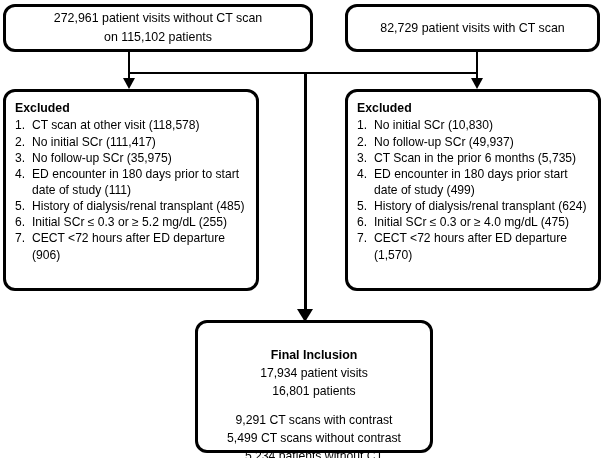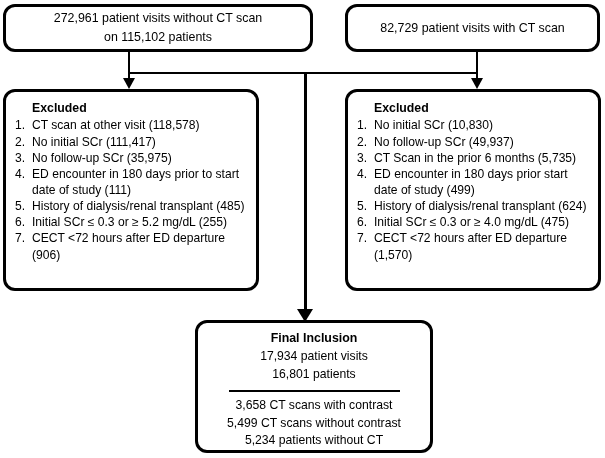--- a/index.html
+++ b/index.html
@@ -62,21 +62,20 @@
     height: 202px;
   }
   #box-excluded-right {
     left: 345px;
     top: 89px;
     width: 256px;
     height: 202px;
   }
   .excluded-title {
     font-weight: bold;
-    margin-left: 17px;
     margin-bottom: 1px;
     font-size: 12.3px;
   }
   .excl-list {
     list-style: none;
     margin: 0;
     padding: 0;
   }
   .excl-item {
     display: flex;
@@ -93,21 +92,21 @@
 
   #box-final {
     left: 195px;
     top: 320px;
     width: 238px;
     height: 133px;
     display: flex;
     flex-direction: column;
     align-items: center;
     justify-content: flex-start;
-    padding-top: 7px;
+    padding-top: 24px;
     box-sizing: border-box;
     font-size: 12.2px;
     line-height: 1.45;
     text-align: center;
   }
   #box-final .title {
     font-weight: bold;
     font-size: 12.4px;
   }
   #final-divider {
@@ -238,18 +237,18 @@
         <span class="excl-text">CECT &lt;72 hours after ED departure (1,570)</span>
       </div>
     </div>
   </div>
 
   <div class="box" id="box-final">
     <div class="title">Final Inclusion</div>
     <div>17,934 patient visits</div>
     <div>16,801 patients</div>
     <div id="final-divider"></div>
-    <div>3,658 CT scans with contrast</div>
+    <div>9,291 CT scans with contrast</div>
     <div>5,499 CT scans without contrast</div>
     <div>5,234 patients without CT</div>
   </div>
 
 </div>
 
 </body></html>

